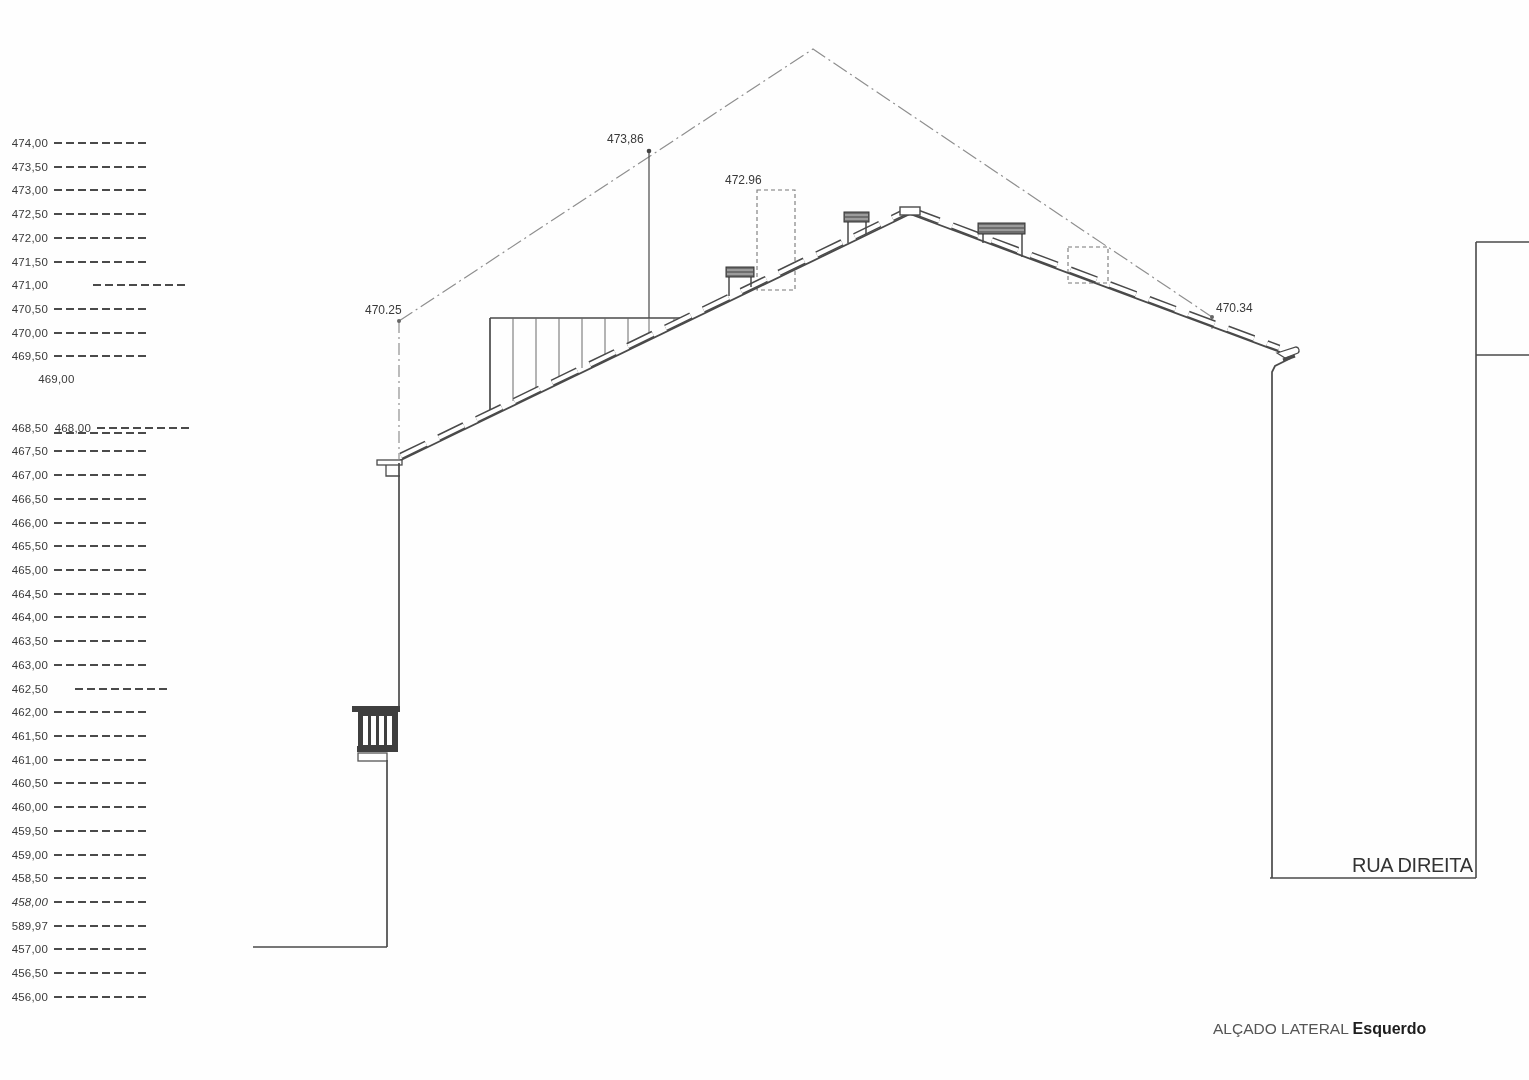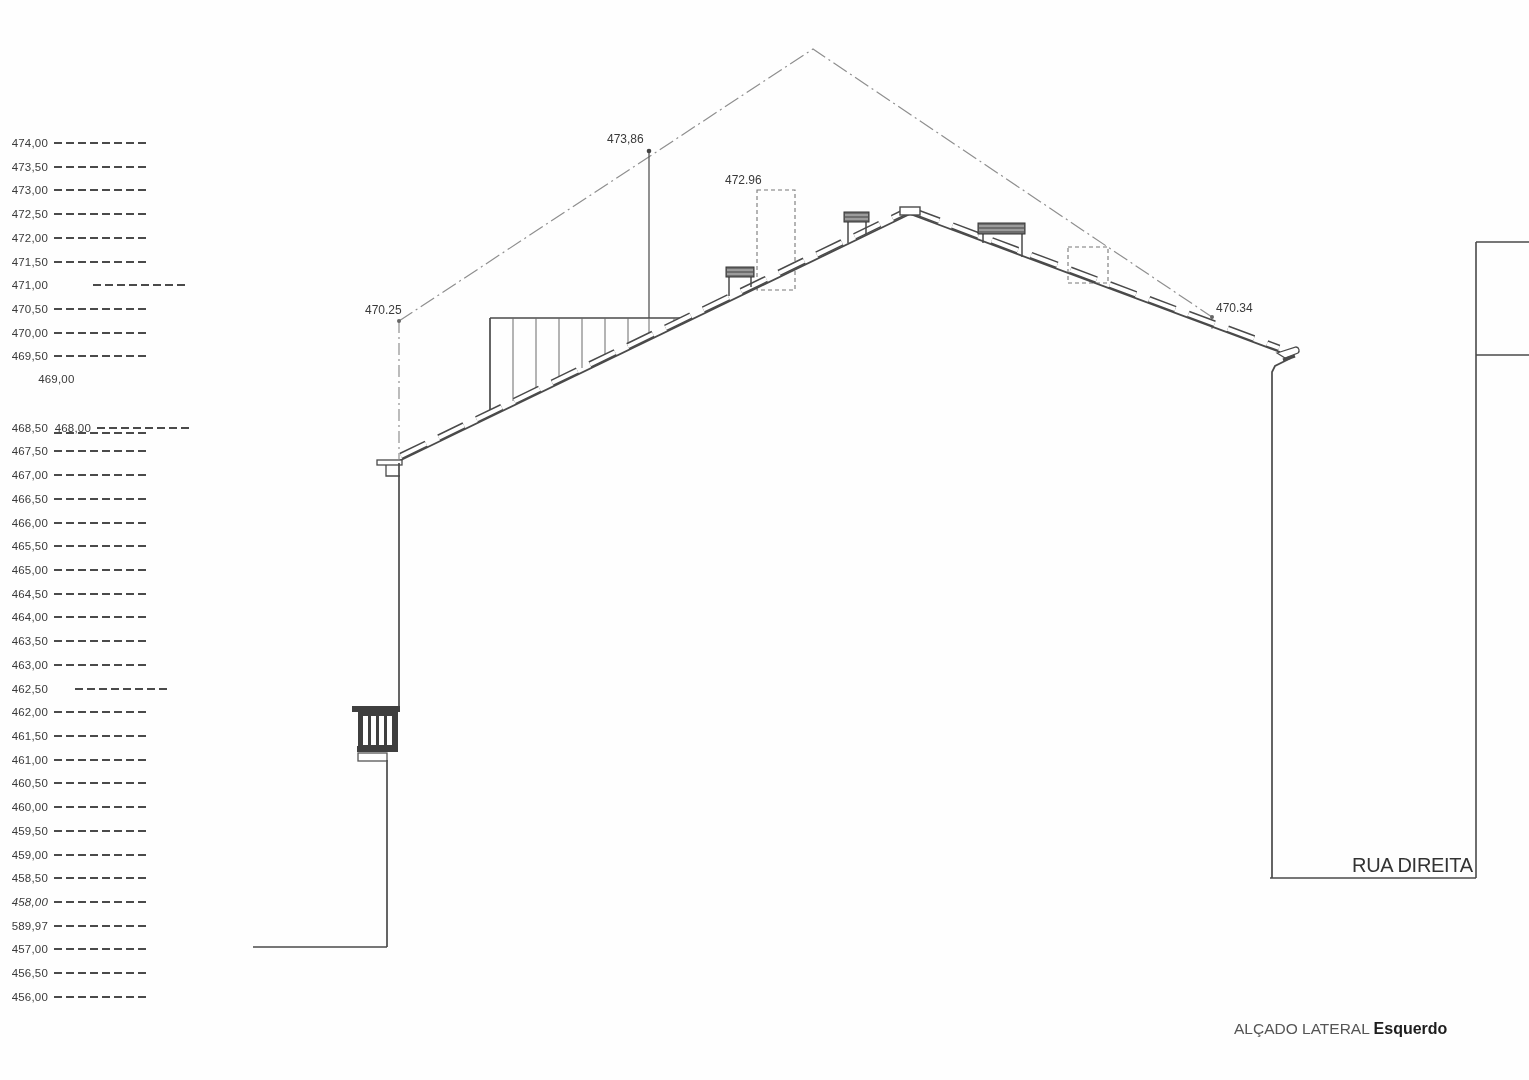--- a/index.html
+++ b/index.html
@@ -7,21 +7,21 @@
         font-family:"Liberation Sans",sans-serif;}
   
   .scale-row{position:absolute;left:8px;display:flex;align-items:center;height:14px;gap:6px;}
   .scale-label{display:inline-block;width:40px;text-align:right;font-size:11.5px;color:#3a3a3a;
                letter-spacing:.2px;white-space:nowrap;}
   .scale-line{display:inline-block;width:93px;height:2px;
               background:repeating-linear-gradient(90deg,#4a4a4a 0 8px,transparent 8px 12px);}
   
   .ann{position:absolute;font-size:12px;color:#3a3a3a;white-space:nowrap;}
   .street{position:absolute;left:1352px;top:854px;font-size:20px;letter-spacing:-.3px;color:#333;}
-  .title{position:absolute;left:1213px;top:1020px;font-size:15.5px;white-space:nowrap;margin-left:21px;}
+  .title{position:absolute;left:1213px;top:1020px;font-size:15.5px;white-space:nowrap;}
   .title .t1{color:#555;}
   .title .t2{color:#1d1d1d;font-weight:700;font-size:16px;}
   svg{position:absolute;left:0;top:0;}
 </style>
 </head>
 <body>
 
 <div id="page">
 
   <div>

